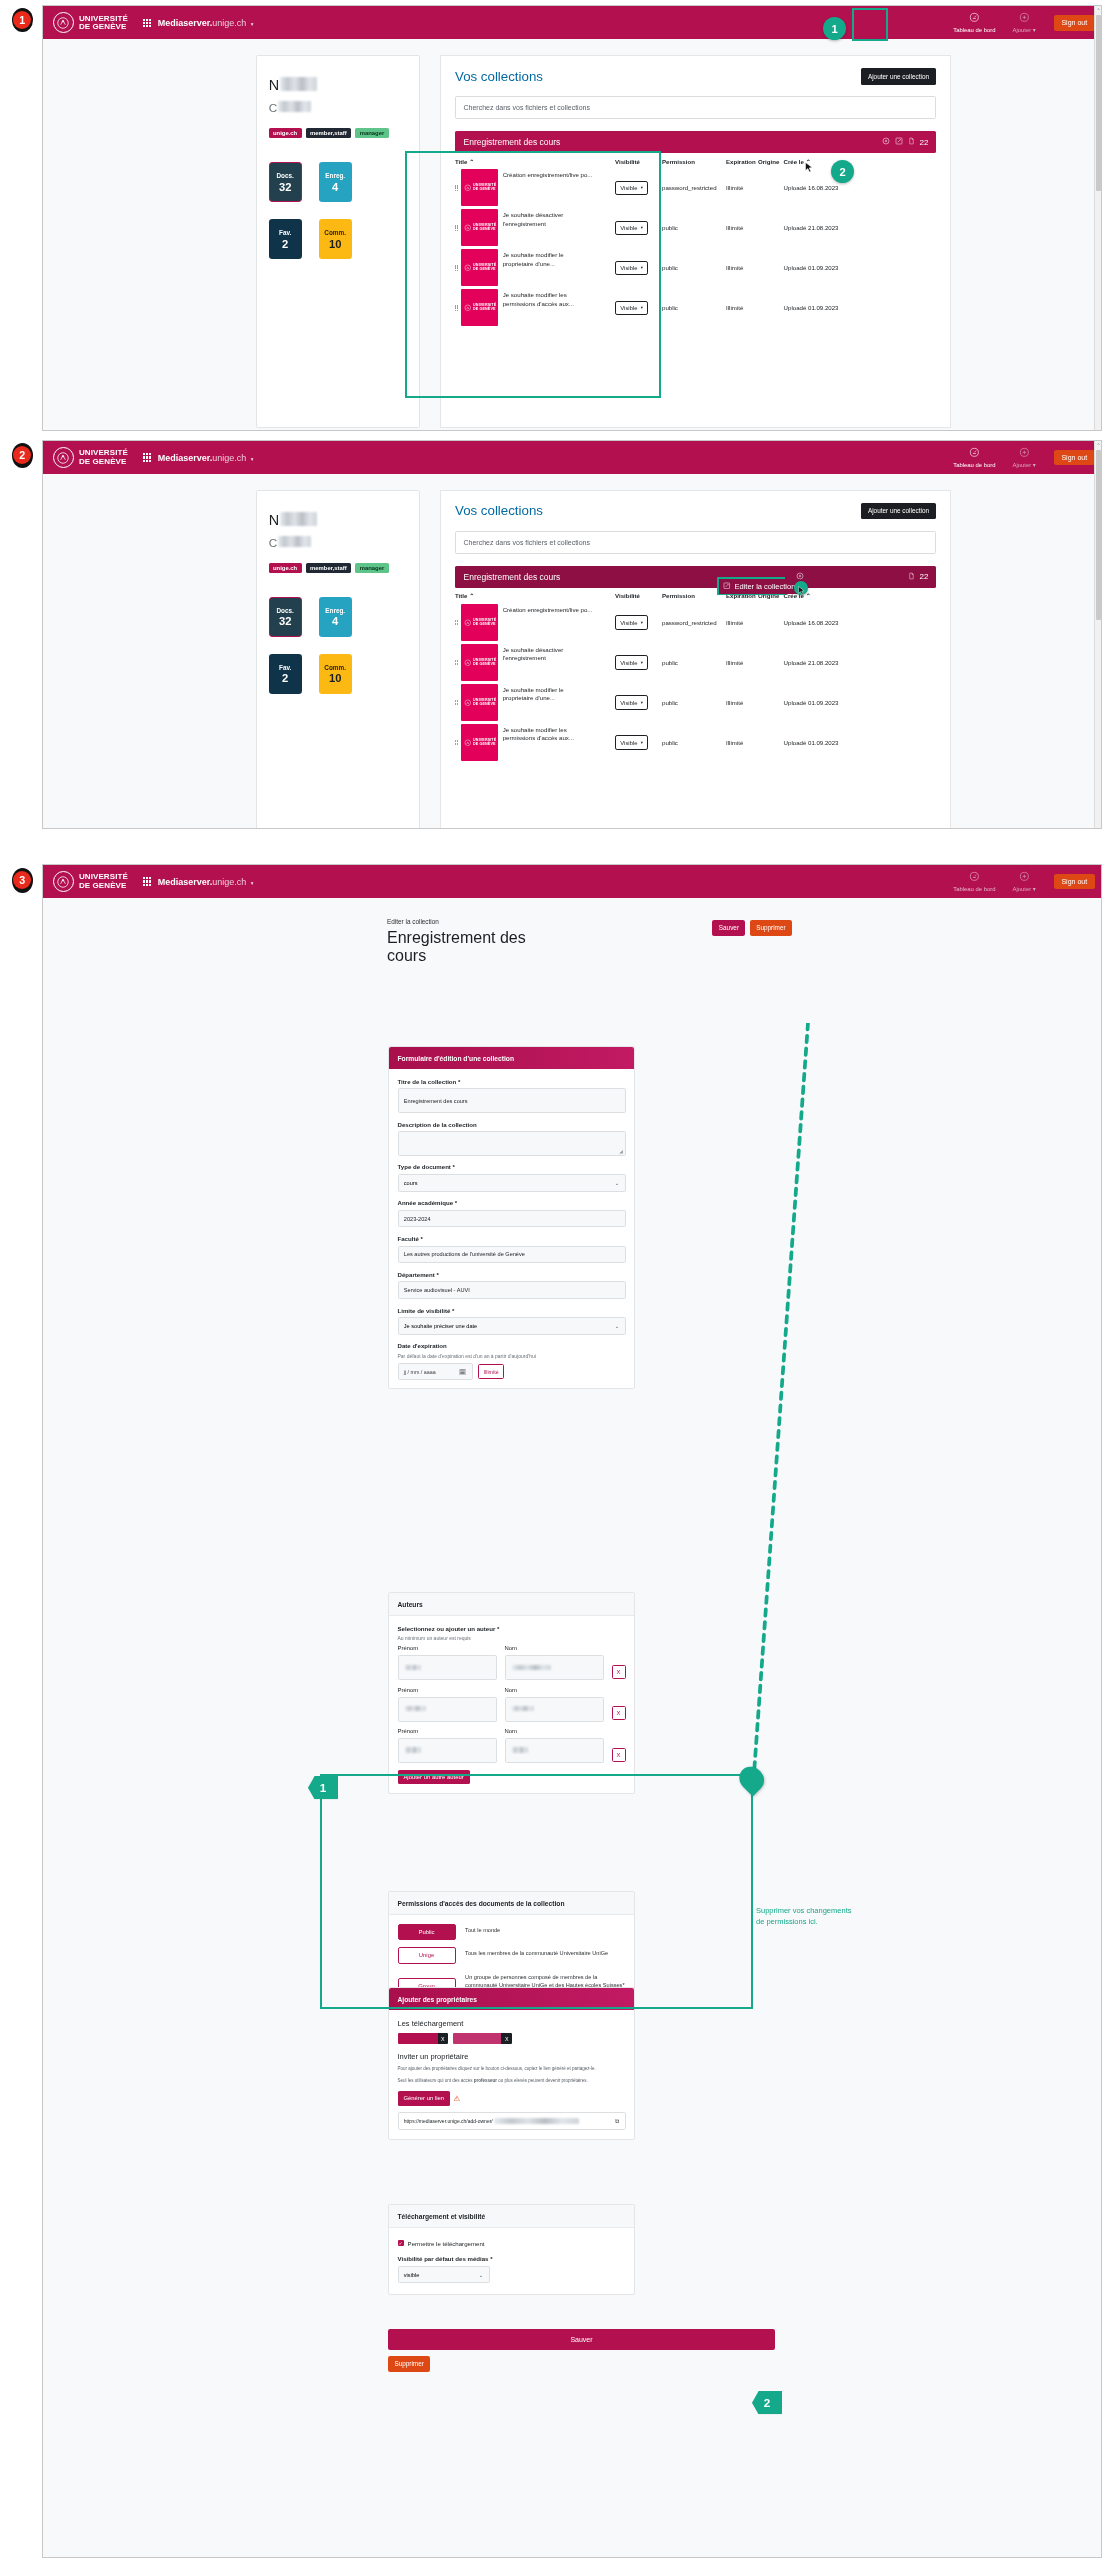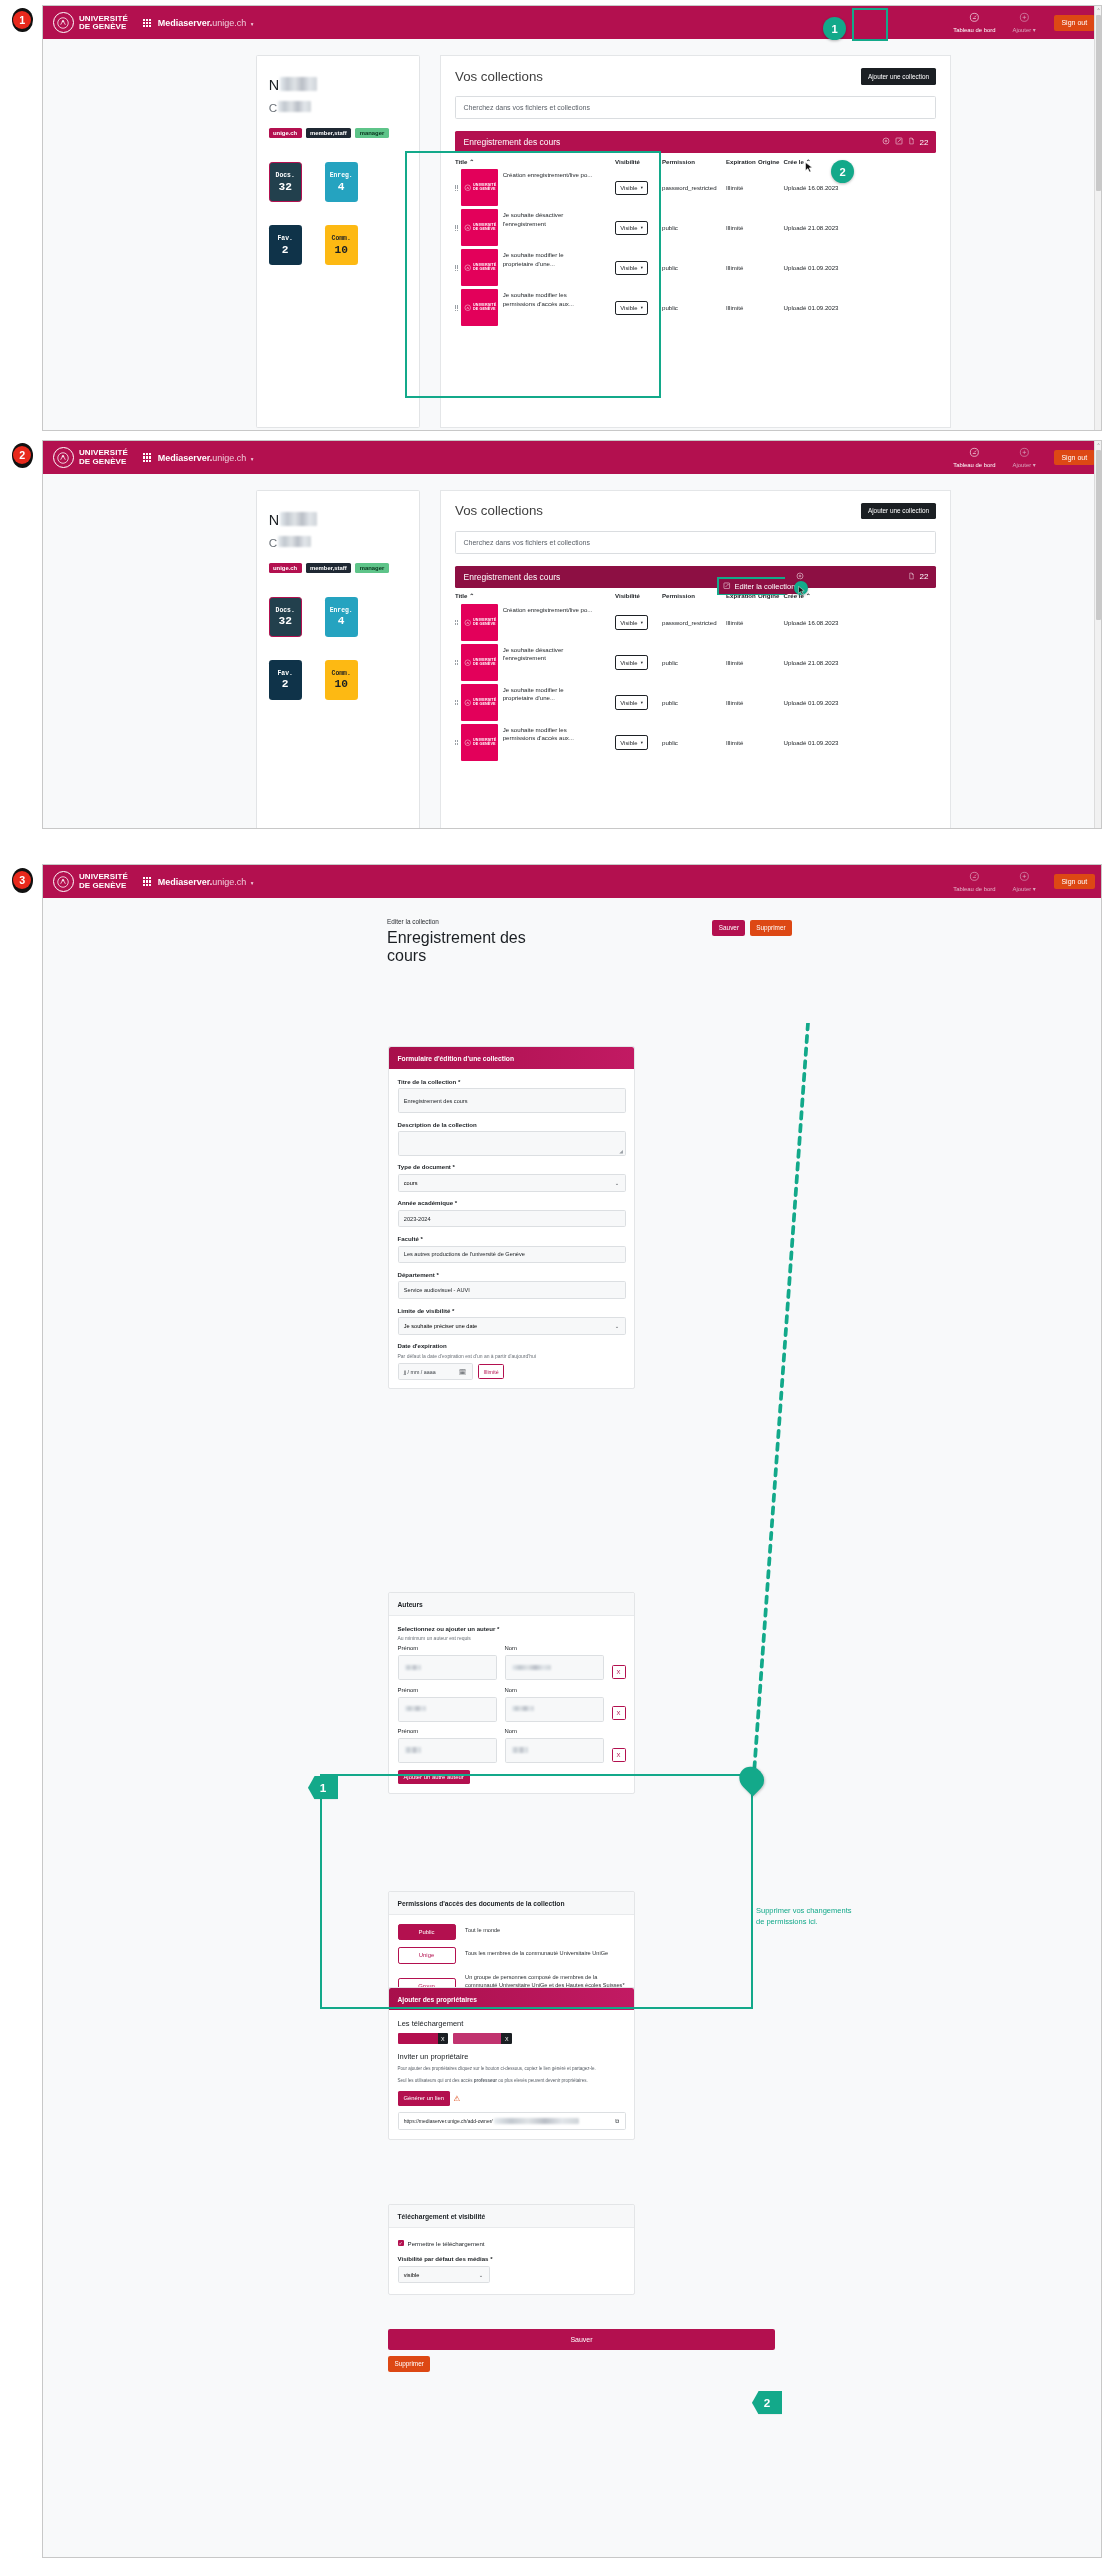--- a/index.html
+++ b/index.html
@@ -89,34 +89,34 @@
   .pf-name { font-size: 14.4px; color: #1b1f23; margin: 21px 0 0 11.7px; display:flex; align-items:flex-start;}
   .pf-sub  { font-size: 11.7px; color: #6b7178; margin: 7.5px 0 0 11.7px; display:flex; align-items:flex-start;}
   .blur { display: inline-block; border-radius: 1.1px; margin-left: 1.1px;
           background: linear-gradient(90deg,#e7ecf0,#c2c8cf,#dfe3e6,#b9bec6,#e2e6ea,#cfd4d9);
           filter: blur(1.3px); }
   .badges { display: flex; gap: 4.3px; margin: 14px 0 0 11.7px; }
   .badge { font-size: 5.9px; font-weight: 700; color: #fff; padding: 2.1px 4.3px; border-radius: 1.6px; }
   .b-unige { background: #b3104f; }
   .b-member { background: #1f2833; }
   .b-manager { background: #5ec489; color:#08331d; }
-  .stats { display: grid; grid-template-columns: 33px 33px; gap: 23px; margin: 24.5px 0 0 11.7px; font-family: Liberation Mono, monospace; }
+  .stats { display: grid; grid-template-columns: 33px 33px; gap: 17px; margin: 24.5px 0 0 11.7px; }
   .stat { width: 33px; height: 40px; border-radius: 3.2px; display: flex; flex-direction: column;
           align-items: center; justify-content: center; color: #fff; }
   .stat .lab { font-size: 6.4px; font-weight: 600; }
   .stat .val { font-size: 11.2px; font-weight: 700; margin-top: 1.6px; }
   .s-docs { background: #22404d; border: 1.1px solid #b3104f; }
   .s-enreg { background: #25a3c0; }
   .s-fav { background: #0f3349; }
   .s-comm { background: #fdb913; color: #1b1f23; }
 
   
   .colcard { position: absolute; background: #fff; border: 0.5px solid #e4e6e8; }
   .colhead { display: flex; align-items: center; padding: 11.7px 14px 3.2px 14px; }
-  .coltitle { font-size: 13.3px; color: #404040; }
+  .coltitle { font-size: 13.3px; color: #0369a1; }
   .add-col { margin-left: auto; background: #1b1f23; color: #fff; font-size: 6.4px;
              padding: 4.8px 7px; border-radius: 1.6px; }
   .searchbox { margin: 8.5px 14px 0 14px; border: 0.5px solid #dadde0; border-radius: 1.6px;
                padding: 7px 7.5px; font-size: 7px; color: #5a6068; background: #fff; }
 
   .collection-bar { display: flex; align-items: center; background: #b3104f; color: #fff;
                     height: 22.4px; padding: 0 7.5px 0 8.5px; font-size: 8.5px; border-radius: 1.6px; }
   .collection-bar.dark { background: #8d0f43; }
   .cb-icons { margin-left: auto; display: flex; align-items: center; gap: 4.8px; font-size: 8px; }
   .cb-count { font-size: 8px; }

